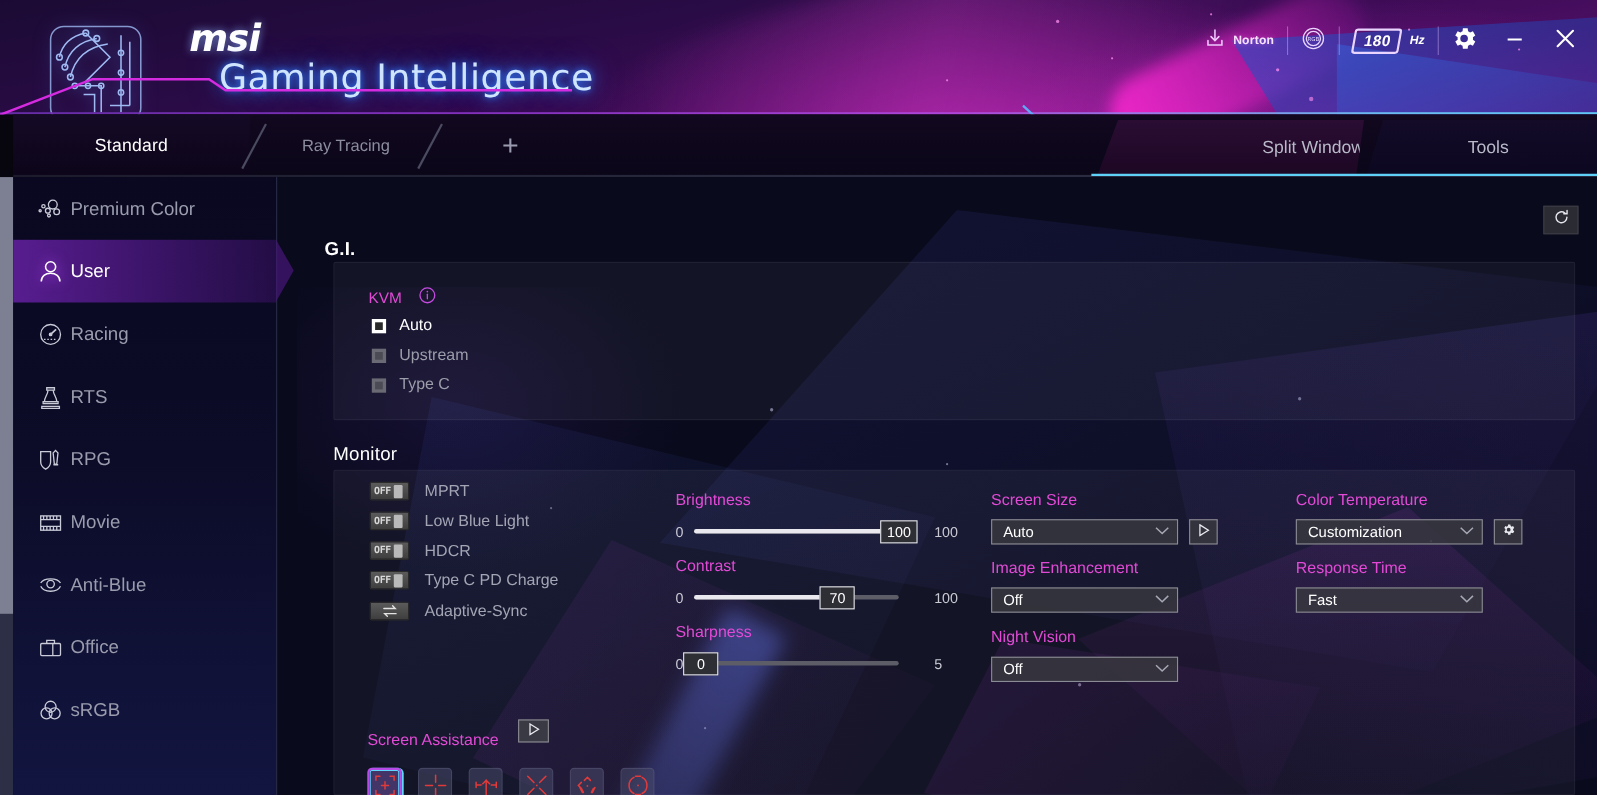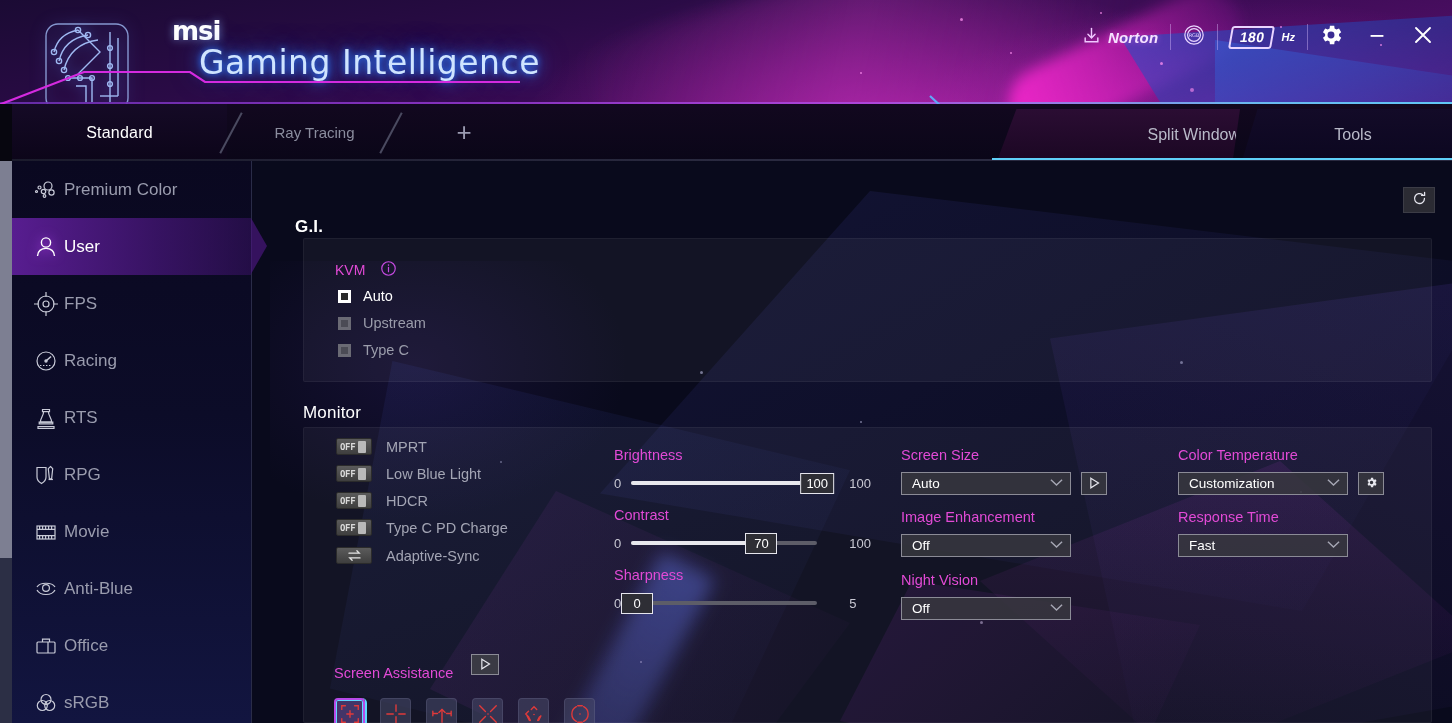--- a/index.html
+++ b/index.html
@@ -53,21 +53,21 @@
   .star { position: absolute; background: #ff8ff0; border-radius: 50%; opacity: .75; }
 
   
   .logo-box {
     position: absolute; left: 28px; top: 8px; width: 118px; height: 118px;
   }
   .logo-box svg { display: block; filter: drop-shadow(0 0 7px rgba(90,140,255,.55)); }
   .brand { position: absolute; left: 172px; top: 18px; }
   .brand-msi {
     font-family: "DejaVu Sans", sans-serif;
-    font-size: 26px; font-weight: 700; 
+    font-size: 34px; font-weight: 700; font-style: italic;
     color: #ffffff; letter-spacing: -1px; line-height: 1;
     text-shadow: 0 0 8px rgba(140,180,255,.7);
   }
   .brand-gi {
     margin-top: 2px;
     font-family: "DejaVu Sans", sans-serif;
     font-size: 33px; font-weight: 400; line-height: 1.05;
     color: #cfe4ff;
     text-shadow: 0 0 6px #2f7bff, 0 0 16px #2f7bff, 0 0 30px rgba(47,123,255,.6);
     letter-spacing: .5px;
@@ -76,22 +76,22 @@
 
   
   .topright {
     position: absolute; right: 0; top: 0; height: 74px;
     display: flex; align-items: center; gap: 0px; padding-right: 6px;
   }
   .tr-item {
     display: flex; align-items: center; gap: 7px;
     padding: 0 12px; height: 40px; color: #f2d9ff;
   }
-  .tr-label { font-size: 15px; font-weight: 700; color: #f6e2ff; letter-spacing: .2px;
-    text-shadow: 0 0 6px rgba(255,120,255,.45); font-style: italic; }
+  .tr-label { font-size: 11px; font-weight: 700; color: #f6e2ff; letter-spacing: .2px;
+    text-shadow: 0 0 6px rgba(255,120,255,.45); }
   .tr-div { width: 1px; height: 26px; background: rgba(220,190,255,.42); }
   .hz-badge {
     display: flex; align-items: baseline; gap: 2px;
     border: 2px solid #e9d5ff; border-radius: 3px;
     padding: 1px 7px 2px 8px; transform: skewX(-10deg);
     color: #fff;
   }
   .hz-badge b { font-size: 14px; font-weight: 700; letter-spacing: .3px; }
   .hz-unit { font-size: 11px; font-weight: 700; font-style: italic; color: #fff; margin-left: 1px; }
   .win-btn {
@@ -461,30 +461,20 @@
       <div class="side-item active">
         <span class="side-ico">
           <svg width="30" height="30" viewBox="0 0 30 30" fill="none" stroke="#ffffff" stroke-width="1.4">
             <circle cx="15" cy="10.5" r="4.6"></circle>
             <path d="M6.5 24c0-4.8 3.8-7.6 8.5-7.6s8.5 2.8 8.5 7.6"></path>
           </svg>
         </span>
         <span>User</span>
       </div>
 
-      <div class="side-item">
-        <span class="side-ico">
-          <svg width="30" height="30" viewBox="0 0 30 30" fill="none" stroke="#c9cbd8" stroke-width="1.2">
-            <circle cx="15" cy="15" r="8"></circle>
-              <circle cx="15" cy="15" r="3"></circle>
-            <path d="M15 3v5M15 22v5M3 15h5M22 15h5"></path>
-          </svg>
-        </span>
-        <span>FPS</span>
-      </div>
 
       <div class="side-item">
         <span class="side-ico">
           <svg width="30" height="30" viewBox="0 0 30 30" fill="none" stroke="#c9cbd8" stroke-width="1.2">
             <circle cx="15" cy="15" r="9"></circle>
             <path d="M15 15 L20 10.5" stroke-width="1.6"></path>
             <path d="M9 19.5 h12" stroke-dasharray="1.4 1.6"></path>
             <circle cx="15" cy="15" r="1.1" fill="#c9cbd8"></circle>
           </svg>
         </span>

